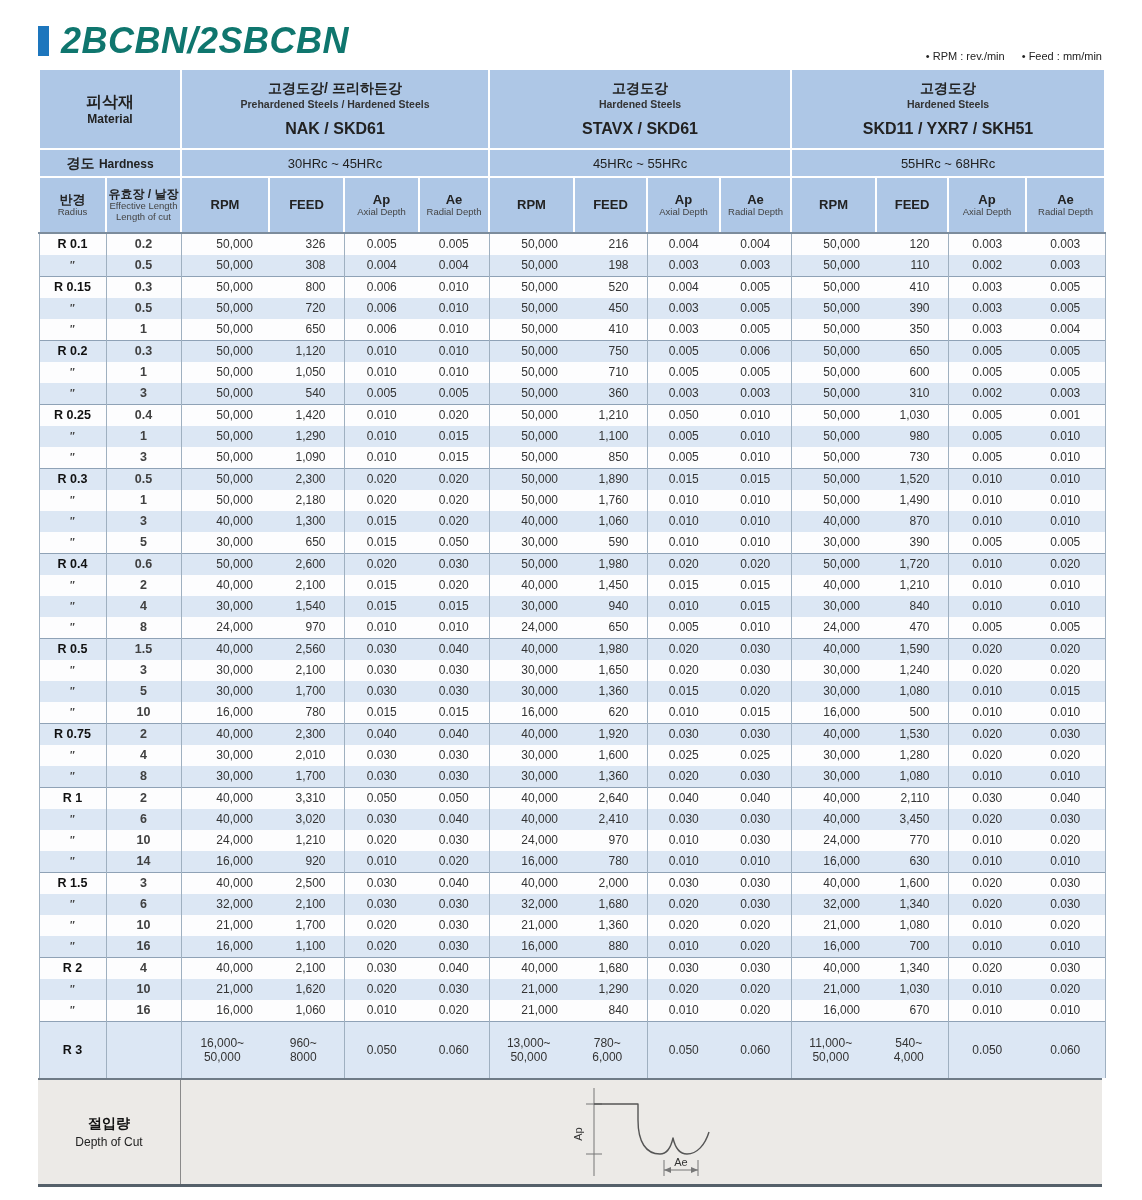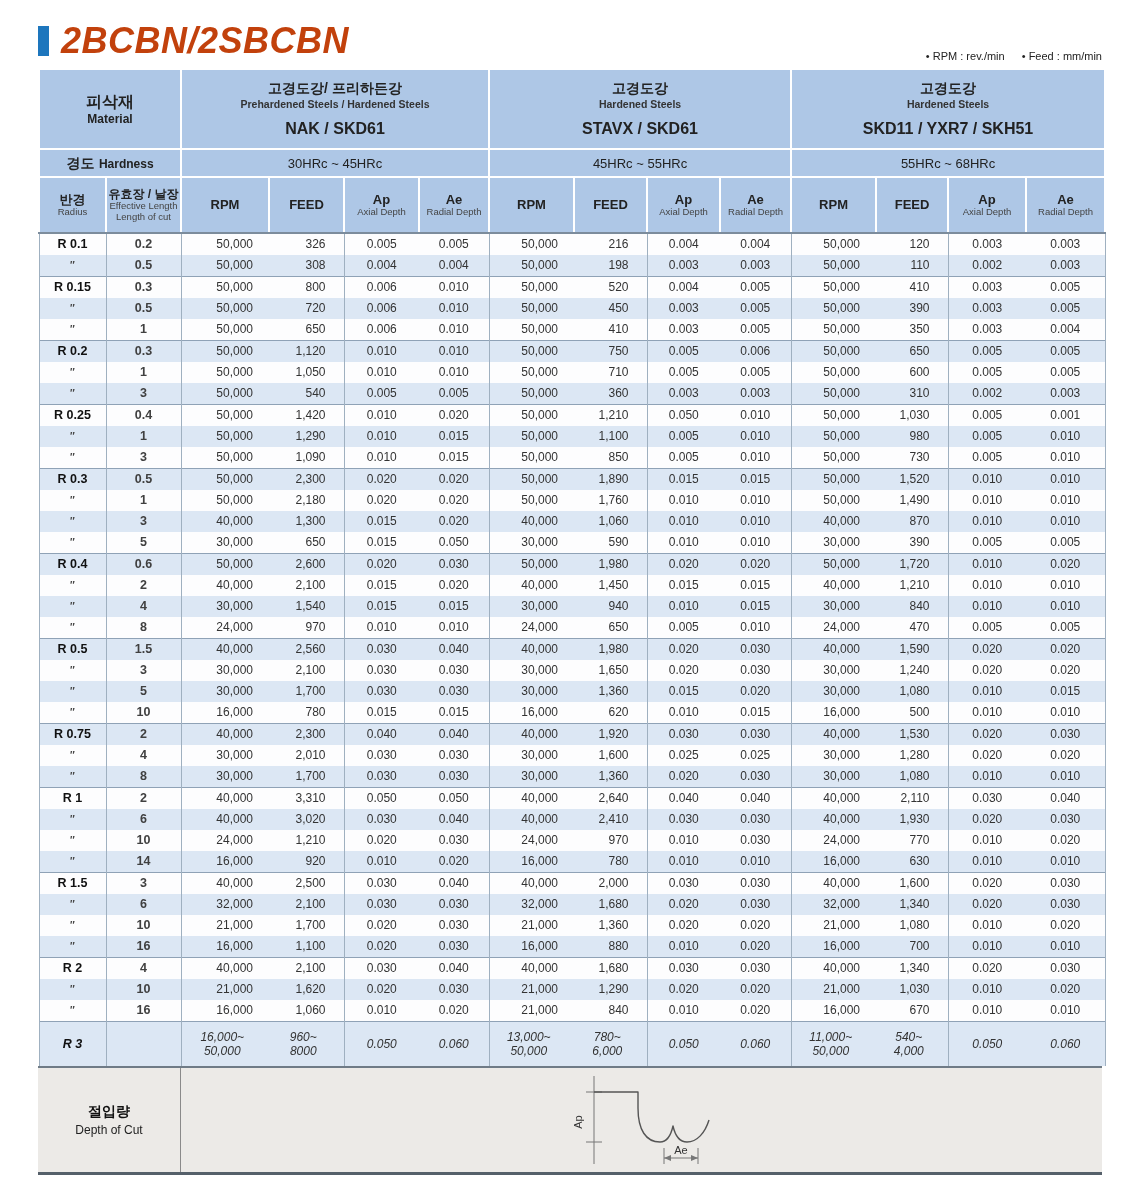--- a/index.html
+++ b/index.html
@@ -3,41 +3,41 @@
 <meta charset="utf-8">
 <style>
   html,body{margin:0;padding:0;}
   body{
     width:1142px;height:1200px;background:#ffffff;position:relative;
     font-family:"Liberation Sans","DejaVu Sans",sans-serif;color:#222;
   }
   
   .titlebar{display:flex;align-items:center;margin:22px 38px 8px 38px;height:38px;}
   .accent{width:11px;height:30px;background:#1d76bd;margin-right:12px;}
-  .title{font-size:36px;font-weight:bold;font-style:italic;letter-spacing:.5px;color:#c2410c;}
+  .title{font-size:36px;font-weight:bold;font-style:italic;letter-spacing:.5px;color:#0f766e;}
   .units-note{position:absolute;top:50px;right:40px;font-size:11px;color:#222;}
   .units-note span{margin-left:14px;}
   
   table{border-collapse:collapse;table-layout:fixed;width:1066px;margin-left:38px;}
   thead th{background:#aec7e6;border:2px solid #ffffff;vertical-align:middle;text-align:center;padding:0;}
   thead tr.colhead th{border-bottom:2px solid #7c8c9c;}
   .mat-ko{font-size:16px;font-weight:bold;line-height:1.2;text-align:center;}
   .mat-en{font-size:12px;color:#222;}
   .grp-ko{font-size:14px;font-weight:bold;line-height:1.25;}
   .grp-en{font-size:10.5px;color:#333;}
   .grp-grade{font-size:16px;color:#222;margin-top:10px;}
   .hard-ko{font-size:14px;font-weight:bold;}
   .hard-en{font-size:12px;font-weight:bold;}
   .hard-val{font-size:13px;font-weight:normal;}
   .ch-main{font-size:13px;font-weight:bold;line-height:1.2;}
   .ch-sub{font-size:9.5px;font-weight:normal;color:#444;line-height:1.15;}
   tbody td{font-size:12px;color:#333;height:21px;padding:0;background:#fdfdfe;line-height:1.1;vertical-align:middle;}
   tbody tr.band td{background:#dce7f4;}
   tbody tr.grp td{border-top:1px solid #8fa2b6;}
-  tbody tr.tall td{height:44px;white-space:pre-line;line-height:1.2;font-style:italic;}
+  tbody tr.tall td{height:56px;white-space:pre-line;line-height:1.2;}
   .c-r{font-weight:bold;color:#111;text-align:center;border-left:1px solid #9fb0c0;border-right:1px solid #9fb0c0;font-size:12.5px;}
   .c-r.ditto{font-size:10px;color:#444;}
   .c-l{font-weight:bold;color:#404040;text-align:center;border-right:1px solid #9fb0c0;font-size:12.5px;}
   .c-rpm{text-align:right;padding-right:16px;}
   .c-feed{text-align:right;padding-right:18px;border-right:1px solid #9fb0c0;}
   .c-ap,.c-ae{text-align:center;}
   .c-ae{border-right:1px solid #9fb0c0;}
   tbody tr.tall .c-rpm,tbody tr.tall .c-feed{text-align:center;padding-right:6px;}
   
   .footer{margin-left:38px;width:1064px;height:104px;background:#eceae7;
@@ -600,21 +600,21 @@
         <td class="c-l">6</td>
         <td class="c-rpm">40,000</td>
         <td class="c-feed">3,020</td>
         <td class="c-ap">0.030</td>
         <td class="c-ae">0.040</td>
         <td class="c-rpm">40,000</td>
         <td class="c-feed">2,410</td>
         <td class="c-ap">0.030</td>
         <td class="c-ae">0.030</td>
         <td class="c-rpm">40,000</td>
-        <td class="c-feed">1,930</td>
+        <td class="c-feed">3,450</td>
         <td class="c-ap">0.020</td>
         <td class="c-ae">0.030</td>
       </tr>
       <tr class="">
         <td class="c-r ditto">″</td>
         <td class="c-l">10</td>
         <td class="c-rpm">24,000</td>
         <td class="c-feed">1,210</td>
         <td class="c-ap">0.020</td>
         <td class="c-ae">0.030</td>

